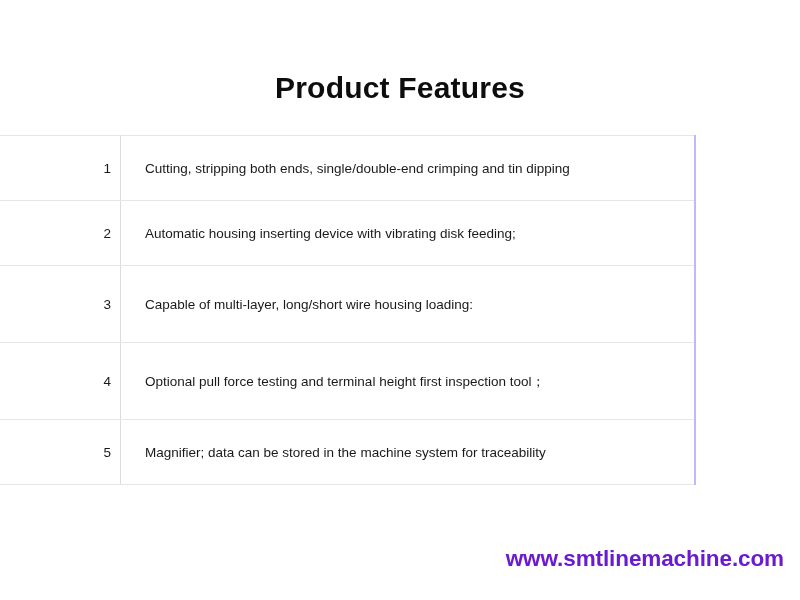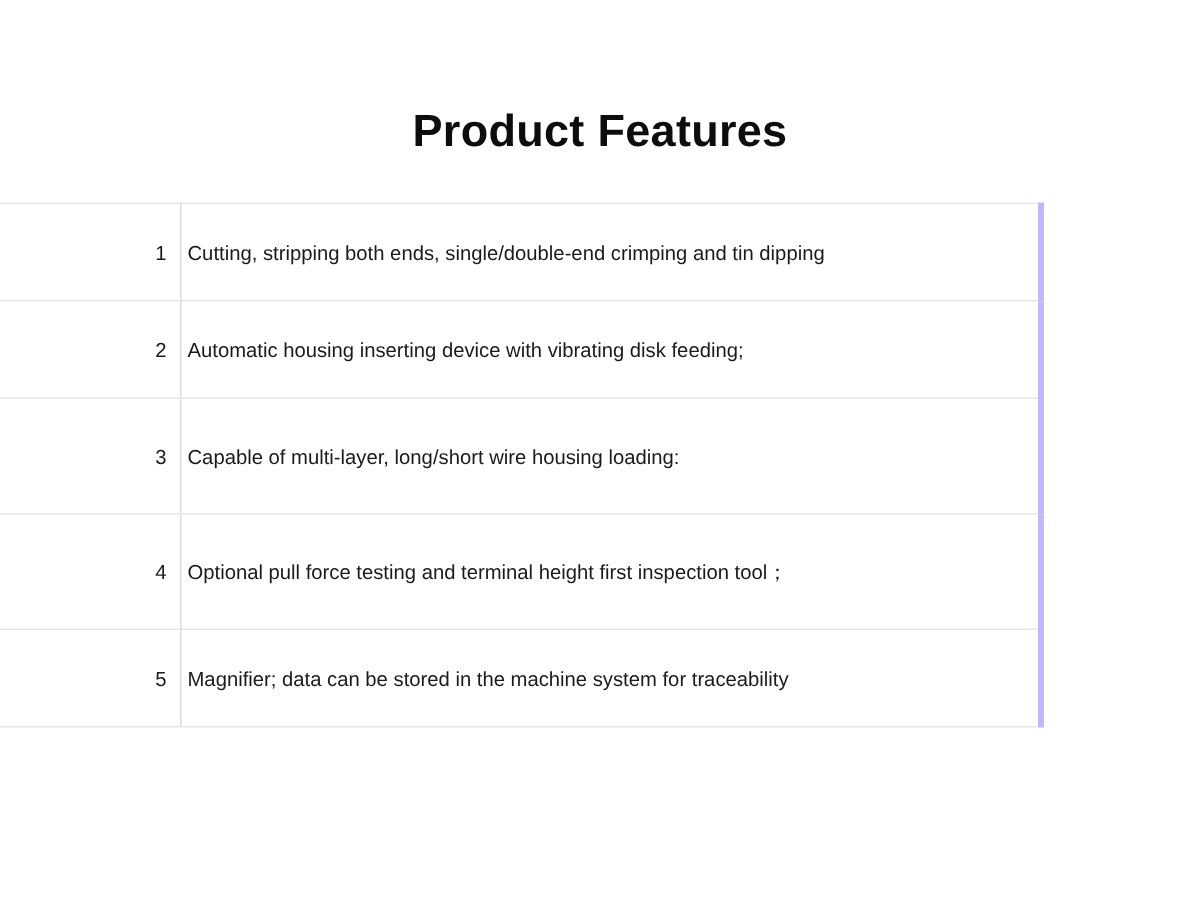--- a/index.html
+++ b/index.html
@@ -57,22 +57,22 @@
   .features-table tr td.num-cell {
     width: 115px;
     text-align: right;
     padding-right: 9px;
     border-right: 1px solid #dcdcdc;
     font-size: 13.5px;
     color: #1a1a1a;
   }
   .features-table tr td.text-cell {
     text-align: left;
-    padding-left: 4px;
-    border-right: 4px solid #c4b5fd;
+    padding-left: 24px;
+    border-right: 2px solid #c4b5fd;
   }
   .row-h-std td { height: 64px; }
   .row-h-tall td { height: 76px; }
 
   
   .footer-url {
     position: absolute;
     right: 16px;
     top: 545px;
     font-size: 22.5px;
@@ -108,14 +108,15 @@
         <td class="num-cell">4</td>
         <td class="text-cell">Optional pull force testing and terminal height first inspection tool；</td>
       </tr>
       <tr class="row-h-std">
         <td class="num-cell">5</td>
         <td class="text-cell">Magnifier; data can be stored in the machine system for traceability</td>
       </tr>
     </tbody>
   </table>
 
+  <div class="footer-url">www.smtlinemachine.com</div>
 
 </div>
 
 </body></html>

